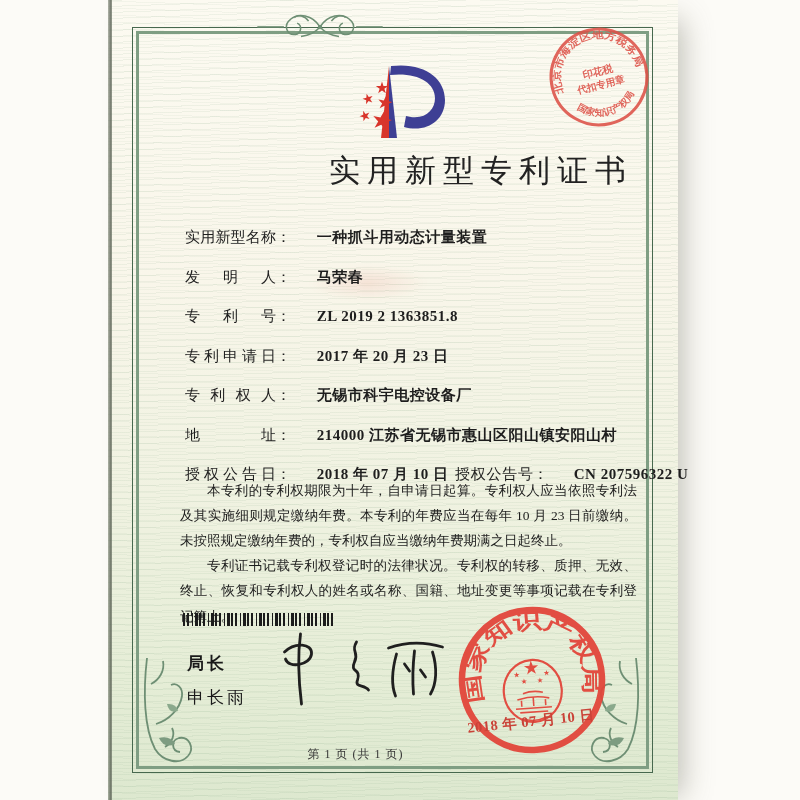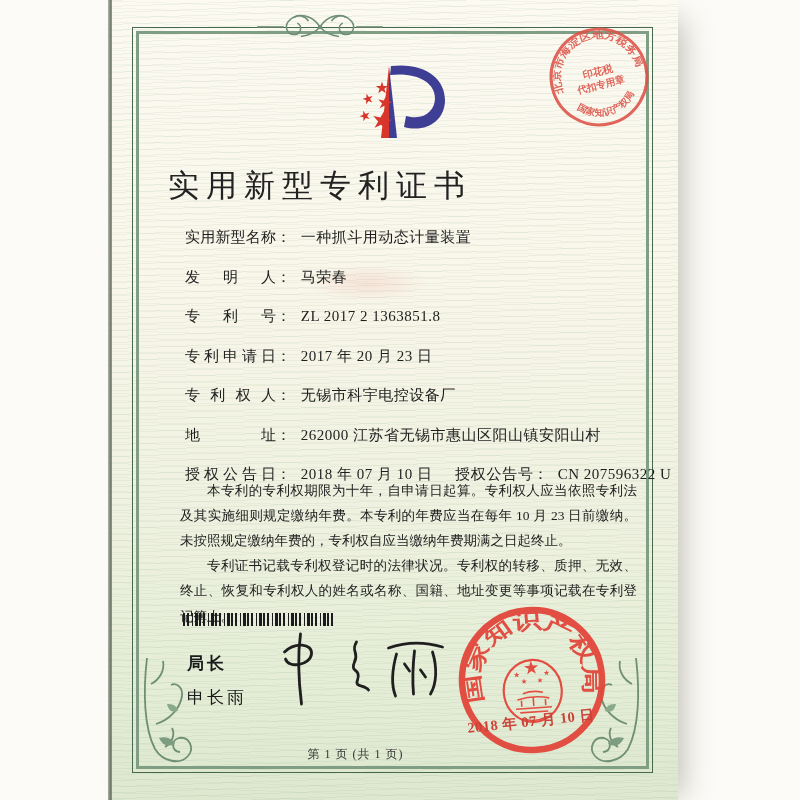--- a/index.html
+++ b/index.html
@@ -30,27 +30,27 @@
     border:3px solid #7f9e83;
   }
   .orn-top{position:absolute;left:142px;top:6px;width:140px;height:38px;}
   .orn-bl{position:absolute;left:27px;top:652px;width:100px;height:115px;}
   .orn-br{position:absolute;left:440px;top:652px;width:100px;height:115px;transform:scaleX(-1);}
   .certno{
     position:absolute;left:62px;top:64px;font-size:14px;letter-spacing:1.5px;color:#2a2a2a;
   }
   .logo{position:absolute;left:244px;top:58px;width:106px;height:110px;}
   .title{
-    position:absolute;left:45px;top:150px;width:480px;margin:15px;
-    text-align:left;font-size:31px;font-weight:normal;letter-spacing:7px;color:#222;
+    position:absolute;left:45px;top:150px;width:480px;margin:0;
+    text-align:right;font-size:31px;font-weight:normal;letter-spacing:7px;color:#222;
   }
   .frow{position:absolute;left:77px;width:460px;font-size:15px;color:#1e1e1e;white-space:nowrap;}
   .flabel{display:inline-block;width:91px;text-align:justify;text-align-last:justify;vertical-align:bottom;}
   .fcolon{display:inline-block;}
-  .fvalue{display:inline-block;margin-left:6px;letter-spacing:.5px;}
+  .fvalue{display:inline-block;margin-left:22px;letter-spacing:.5px;font-weight:bold;}
   .fgroup2{position:absolute;left:270px;top:0;white-space:nowrap;}
   .fgroup2 .flabel{width:78px;}
   .paras{
     position:absolute;left:72px;top:478px;width:457px;
     font-size:13.5px;line-height:1.86;color:#1d1d1d;text-align:justify;
   }
   .paras p{margin:0;text-indent:2em;}
   .barcode{
     position:absolute;left:75px;top:613px;width:150px;height:13px;
     background:repeating-linear-gradient(90deg,#1c1c1c 0 2px,transparent 2px 4px,#1c1c1c 4px 6px,transparent 6px 9px,#1c1c1c 9px 10px,transparent 10px 12px,#1c1c1c 12px 15px,transparent 15px 16px);
@@ -155,33 +155,33 @@
   <div class="frow" style="top:228px">
     <span class="flabel">实用新型名称</span><span class="fcolon">：</span>
     <span class="fvalue">一种抓斗用动态计量装置</span>
   </div>
   <div class="frow" style="top:268px">
     <span class="flabel">发明人</span><span class="fcolon">：</span>
     <span class="fvalue">马荣春</span>
   </div>
   <div class="frow" style="top:307px">
     <span class="flabel">专利号</span><span class="fcolon">：</span>
-    <span class="fvalue">ZL 2017 2 1363851.8</span>
+    <span class="fvalue">ZL 2019 2 1363851.8</span>
   </div>
   <div class="frow" style="top:347px">
     <span class="flabel">专利申请日</span><span class="fcolon">：</span>
     <span class="fvalue">2017 年 20 月 23 日</span>
   </div>
   <div class="frow" style="top:386px">
     <span class="flabel">专利权人</span><span class="fcolon">：</span>
     <span class="fvalue">无锡市科宇电控设备厂</span>
   </div>
   <div class="frow" style="top:426px">
     <span class="flabel">地址</span><span class="fcolon">：</span>
-    <span class="fvalue">262000 江苏省无锡市惠山区阳山镇安阳山村</span>
+    <span class="fvalue">214000 江苏省无锡市惠山区阳山镇安阳山村</span>
   </div>
   <div class="frow" style="top:465px">
     <span class="flabel">授权公告日</span><span class="fcolon">：</span>
     <span class="fvalue">2018 年 07 月 10 日</span>
     <span class="fgroup2">
       <span class="flabel">授权公告号</span><span class="fcolon">：</span>
       <span class="fvalue">CN 207596322 U</span>
     </span>
   </div>
 

